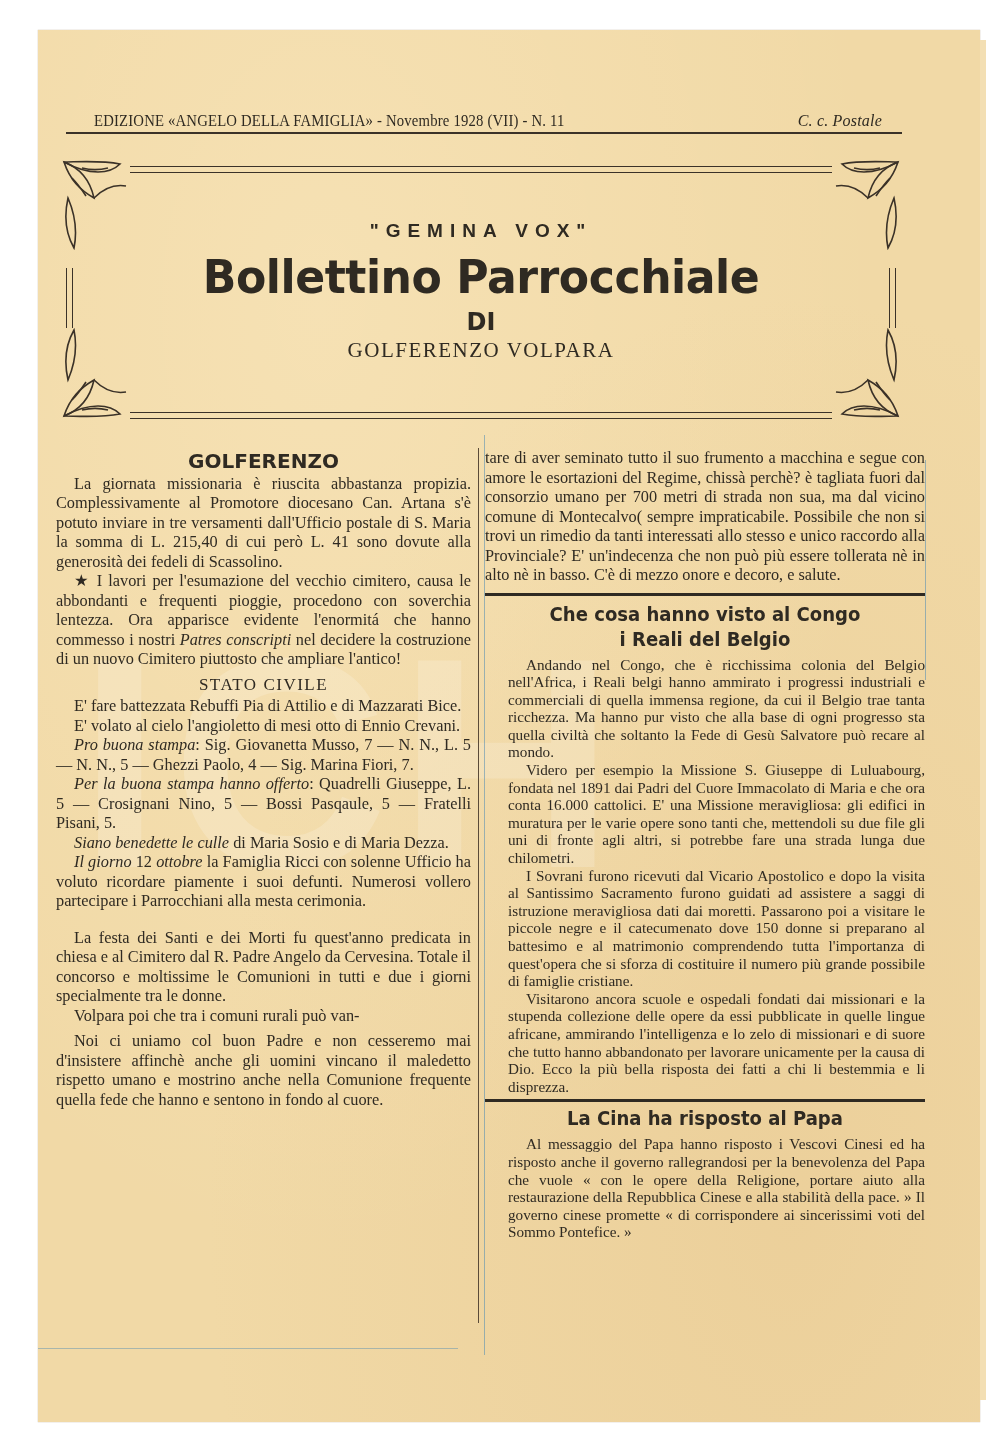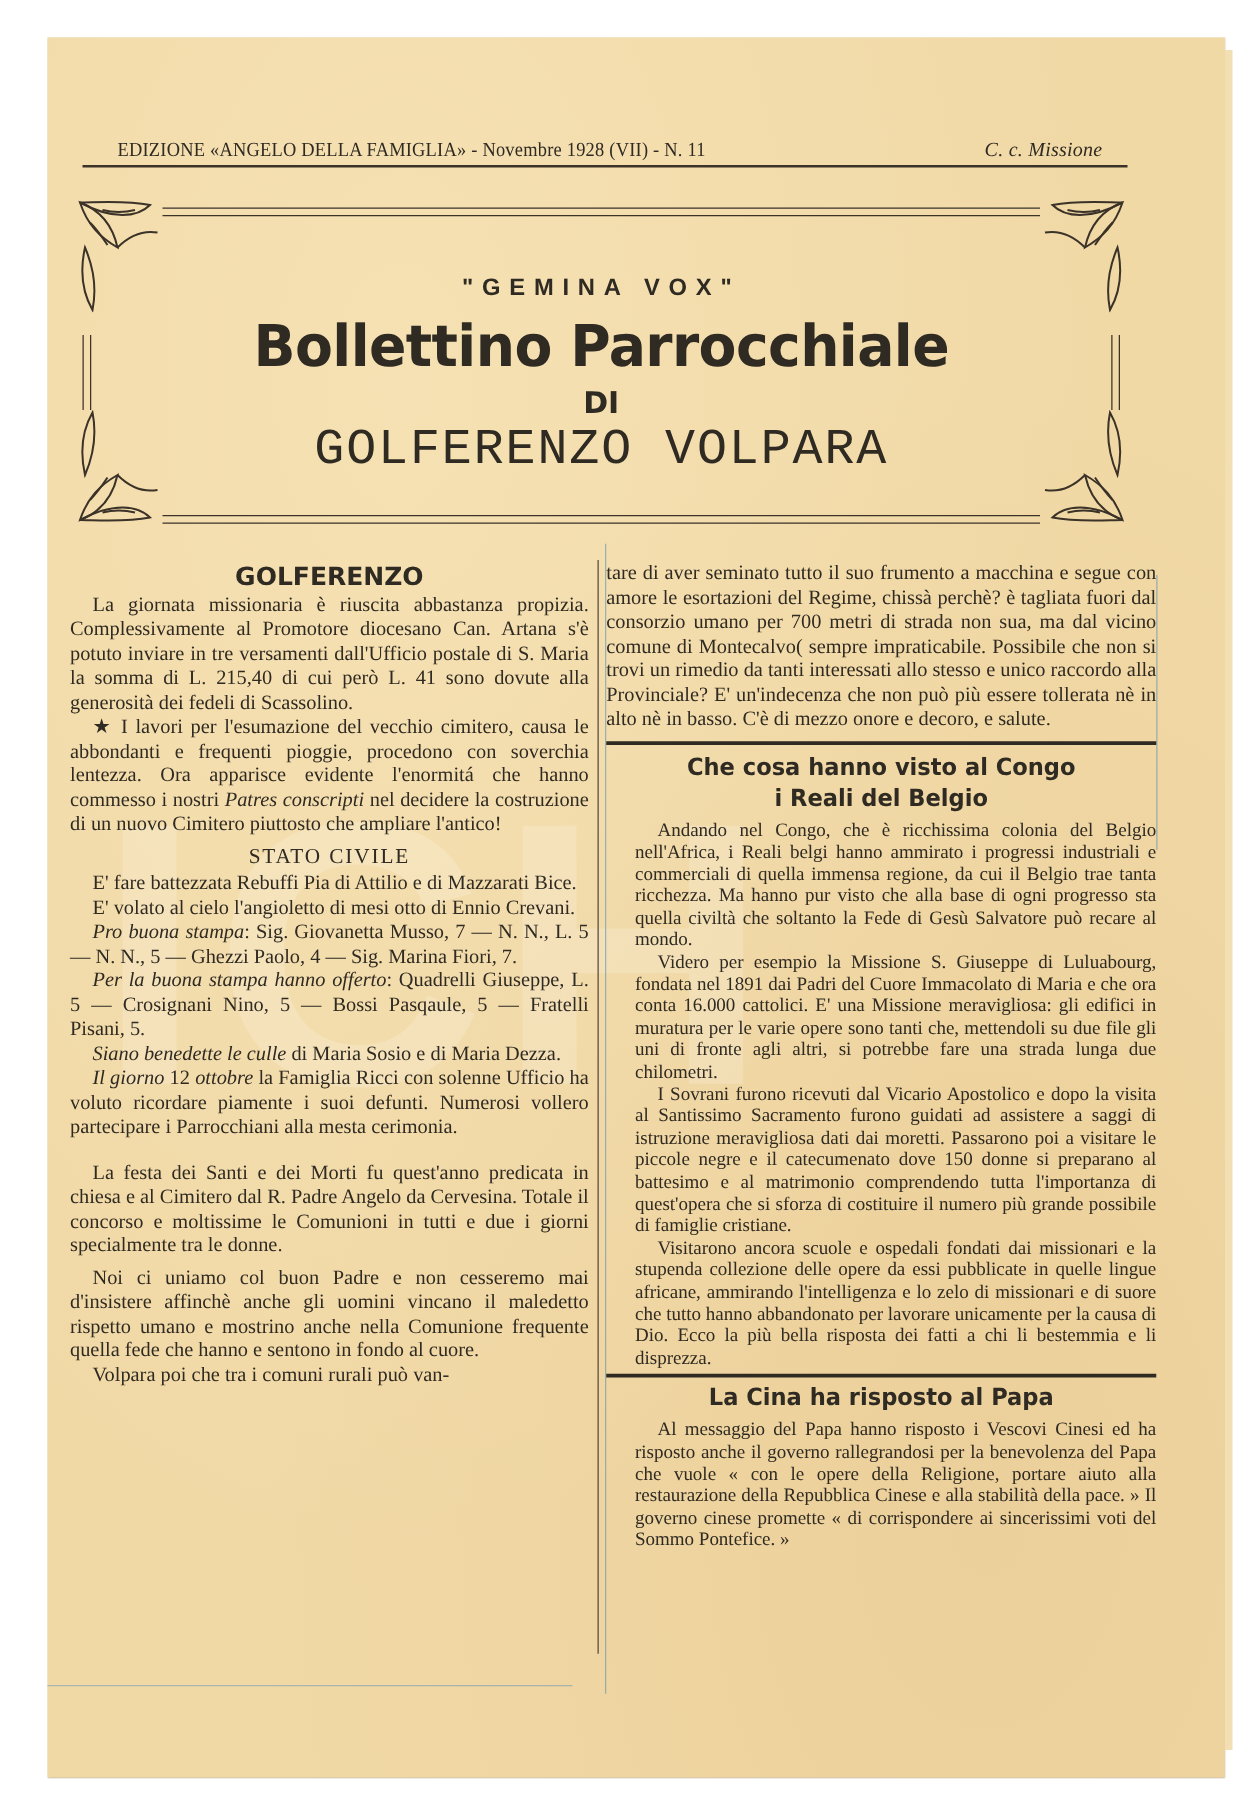--- a/index.html
+++ b/index.html
@@ -34,21 +34,21 @@
     position: absolute; left: 22px; top: 128px; width: 842px; height: 262px;
   }
   .frame .hline { position: absolute; left: 70px; right: 70px; height: 0; border-top: 1.5px solid #3b3228; }
   .frame .vline { position: absolute; top: 110px; height: 60px; width: 0; border-left: 1.5px solid #3b3228; }
   .corner { position: absolute; width: 78px; height: 92px; }
   .corner svg { width: 100%; height: 100%; }
   .title-block { position: absolute; left: 0; right: 0; top: 62px; text-align: center; }
   .gemina { font-family: "Liberation Sans", sans-serif; font-weight: bold; letter-spacing: 7px; font-size: 19px; }
   .bollettino { font-family: "DejaVu Sans", sans-serif; font-weight: bold; font-size: 46px; letter-spacing: -0.5px; margin-top: 8px; transform: scaleX(0.96); }
   .di { font-family: "DejaVu Sans", sans-serif; font-weight: bold; font-size: 24px; margin-top: 4px; }
-  .golf { font-family: Liberation Mono, monospace; font-size: 40px; letter-spacing: 1.5px; margin-top: 2px; }
+  .golf { font-family: Liberation Serif, serif; font-size: 21px; letter-spacing: 1.5px; margin-top: 2px; }
 
   .col { position: absolute; top: 418px; font-size: 16.3px; line-height: 19.5px; text-align: justify; }
   .col-left { left: 18px; width: 415px; }
   .col-right { left: 447px; width: 440px; }
   .col p { margin: 0; text-indent: 18px; }
   .col-left-divider { position: absolute; left: 440px; top: 418px; height: 875px; border-left: 1px solid #5a4a38; }
   .sec-head { text-align: center; font-family: "DejaVu Sans", sans-serif; font-weight: bold; font-size: 20px; margin: 4px 0 2px; }
   .sub-head { text-align: center; font-size: 17px; letter-spacing: 1.5px; margin: 6px 0 2px; }
   .col-right .article-head { text-align: center; font-family: "DejaVu Sans", sans-serif; font-weight: bold; font-size: 19px; line-height: 25px; margin: 6px 0 4px; transform: scaleX(0.95); }
   .col-right .small { font-size: 15.2px; line-height: 17.6px; margin-left: 23px; }
@@ -64,21 +64,21 @@
 </style>
 </head>
 <body>
 
 <div class="paper">
 
   <div class="watermark">ICH</div>
 
   <div class="masthead">
     <span class="pub">EDIZIONE «ANGELO DELLA FAMIGLIA» - Novembre 1928 (VII) - N. 11</span>
-    <span class="postale">C. c. Missione</span>
+    <span class="postale">C. c. Postale</span>
   </div>
 
   <div class="frame">
     <div class="hline" style="top:8px;"></div>
     <div class="hline" style="top:14px;"></div>
     <div class="hline" style="top:254px;"></div>
     <div class="hline" style="top:260px;"></div>
     <div class="vline" style="left:6px;"></div>
     <div class="vline" style="left:12px;"></div>
     <div class="vline" style="right:6px;"></div>
@@ -152,22 +152,22 @@
     <p><span>★</span> <span>I lavori per l'esumazione del vecchio cimitero, causa le abbondanti e frequenti pioggie, procedono con soverchia lentezza. Ora apparisce evidente l'enormitá che hanno commesso i nostri</span> <em>Patres conscripti</em> <span>nel decidere la costruzione di un nuovo Cimitero piuttosto che ampliare l'antico!</span></p>
     <div class="sub-head">STATO CIVILE</div>
     <p>E' fare battezzata Rebuffi Pia di Attilio e di Mazzarati Bice.</p>
     <p>E' volato al cielo l'angioletto di mesi otto di Ennio Crevani.</p>
     <p><em>Pro buona stampa</em><span>: Sig. Giovanetta Musso, 7 — N. N., L. 5 — N. N., 5 — Ghezzi Paolo, 4 — Sig. Marina Fiori, 7.</span></p>
 
     <p><em>Per la buona stampa hanno offerto</em><span>: Quadrelli Giuseppe, L. 5 — Crosignani Nino, 5 — Bossi Pasqaule, 5 — Fratelli Pisani, 5.</span></p>
     <p><em>Siano benedette le culle</em> <span>di Maria Sosio e di Maria Dezza.</span></p>
     <p><em>Il giorno</em> <span>12</span> <em>ottobre</em> <span>la Famiglia Ricci con solenne Ufficio ha voluto ricordare piamente i suoi defunti. Numerosi vollero partecipare i Parrocchiani alla mesta cerimonia.</span></p>
     <p style="margin-top:17px;">La festa dei Santi e dei Morti fu quest'anno predicata in chiesa e al Cimitero dal R. Padre Angelo da Cervesina. Totale il concorso e moltissime le Comunioni in tutti e due i giorni specialmente tra le donne.</p>
+    <p>Volpara poi che tra i comuni rurali può van-</p>
     <p style="margin-top:6px;">Noi ci uniamo col buon Padre e non cesseremo mai d'insistere affinchè anche gli uomini vincano il maledetto rispetto umano e mostrino anche nella Comunione frequente quella fede che hanno e sentono in fondo al cuore.</p>
-    <p>Volpara poi che tra i comuni rurali può van-</p>
   </div>
 
   <div class="col col-right">
     <p style="text-indent:0;">tare di aver seminato tutto il suo frumento a macchina e segue con amore le esortazioni del Regime, chissà perchè? è tagliata fuori dal consorzio umano per 700 metri di strada non sua, ma dal vicino comune di Montecalvo( sempre impraticabile. Possibile che non si trovi un rimedio da tanti interessati allo stesso e unico raccordo alla Provinciale? E' un'indecenza che non può più essere tollerata nè in alto nè in basso. C'è di mezzo onore e decoro, e salute.</p>
     <div class="rule-double"></div>
     <div class="article-head">
       <div>Che cosa hanno visto al Congo</div>
       <div>i Reali del Belgio</div>
     </div>
     <div class="small">

